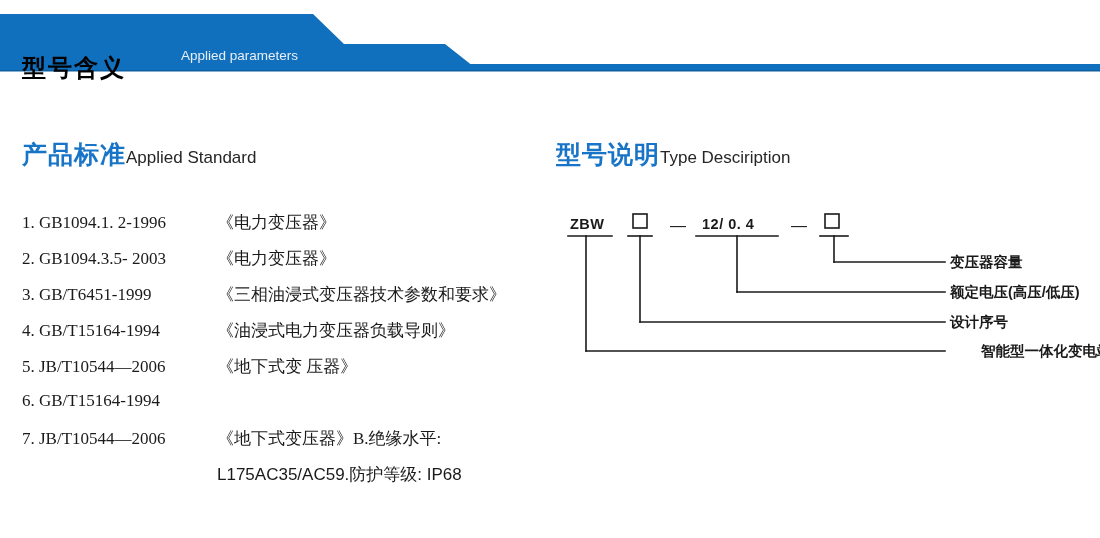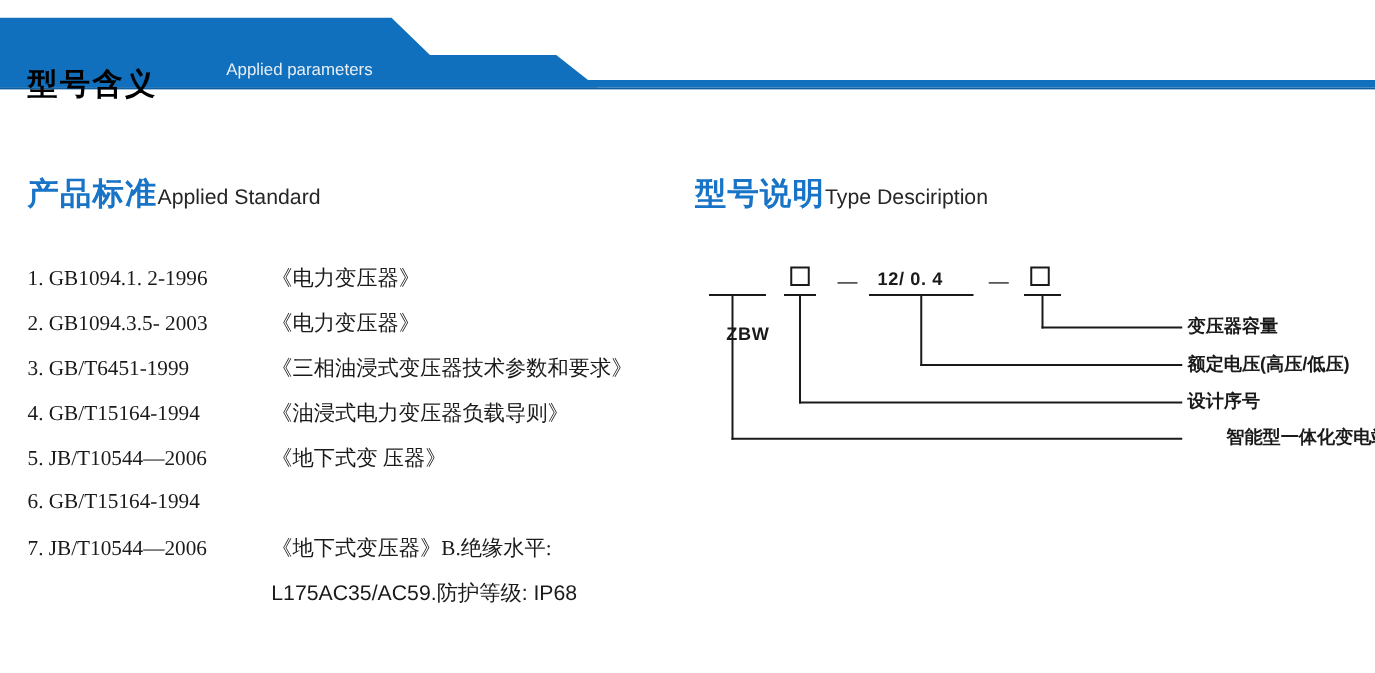--- a/index.html
+++ b/index.html
@@ -117,21 +117,21 @@
     top: 0;
   }
   .tok {
     position: absolute;
     font-size: 14.5px;
     font-weight: 700;
     color: #1a1a1a;
     white-space: nowrap;
     line-height: 1;
   }
-  .tok-zbw   { left: 25px;  top: 17px; letter-spacing: 0.5px; margin-top: 44px; }
+  .tok-zbw   { left: 14px;  top: 17px; letter-spacing: 0.5px; }
   .tok-dash1 { left: 114px; top: 18px; font-weight: 400; font-size: 16px; }
   .tok-volt  { left: 146px; top: 17px; letter-spacing: 0.5px; }
   .tok-dash2 { left: 235px; top: 18px; font-weight: 400; font-size: 16px; }
 
   .lead-label {
     position: absolute;
     left: 394px;
     font-size: 14.5px;
     font-weight: 700;
     color: #1a1a1a;

